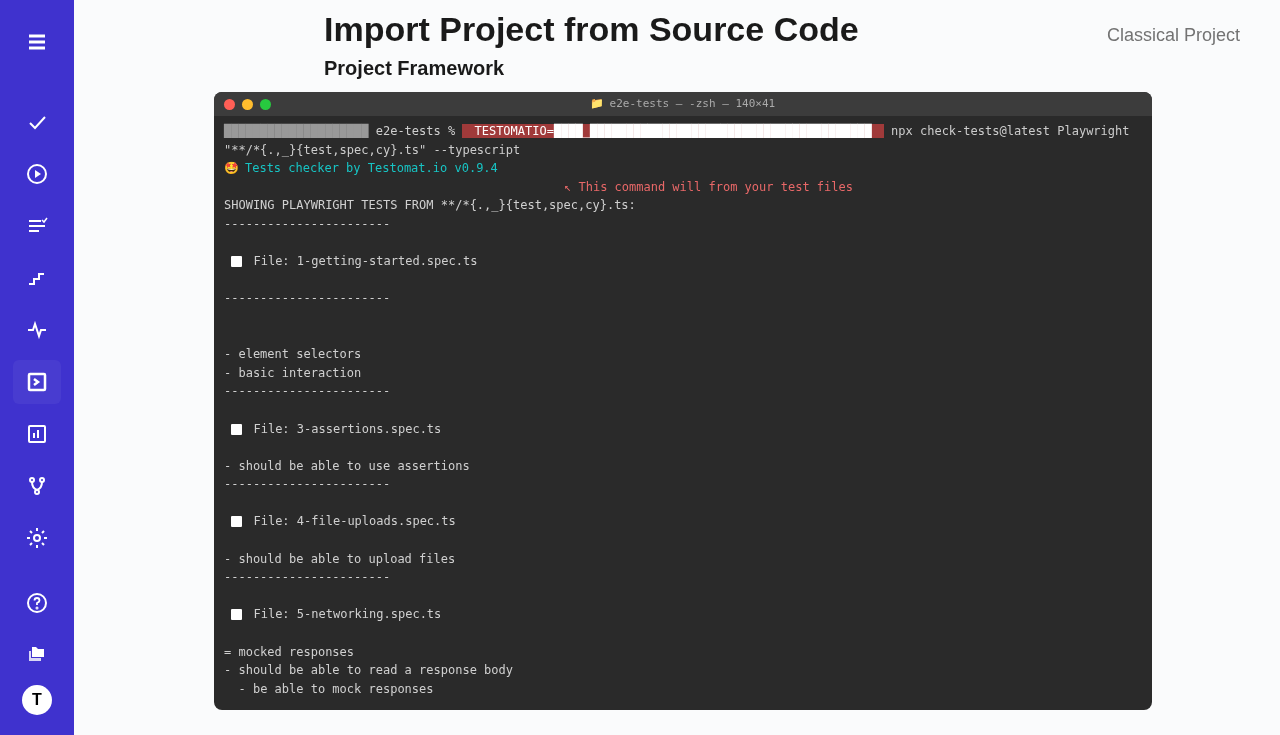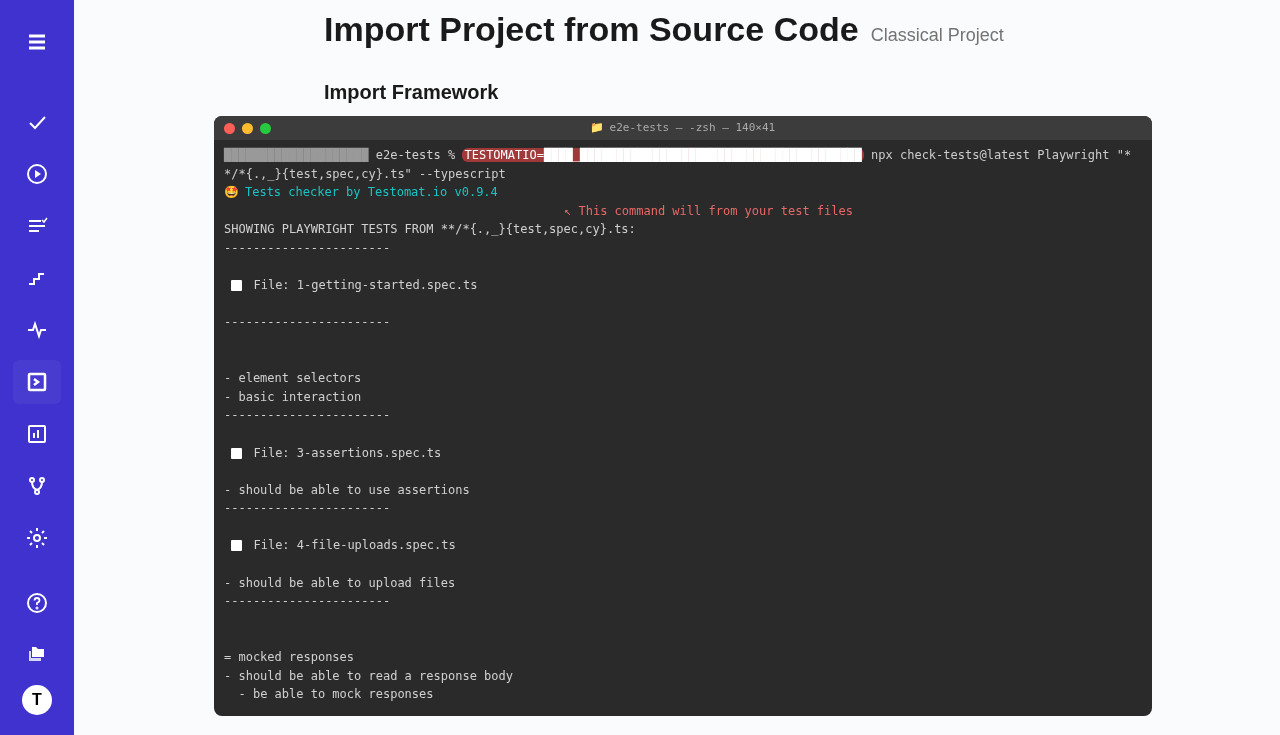--- a/index.html
+++ b/index.html
@@ -6,38 +6,38 @@
     body { font-family: -apple-system, BlinkMacSystemFont, 'Segoe UI', sans-serif; background: #fafbfc; }
     .app { display: flex; height: 100vh; }
     .sidebar { width: 74px; background: #3f32ce; display: flex; flex-direction: column; align-items: center; padding: 20px 0; gap: 8px; }
     .sidebar-item { width: 48px; height: 44px; display: flex; align-items: center; justify-content: center; cursor: pointer; border-radius: 6px; }
     .sidebar-item.active { background: rgba(255,255,255,0.05); }
     .sidebar-item svg { width: 24px; height: 24px; fill: none; stroke: #fff; stroke-width: 2; }
     .sidebar-icon-box svg { stroke: #fff; fill: none; stroke-width: 2.5; }
     .sidebar-spacer { flex: 1; }
     .sidebar-logo { width: 30px; height: 30px; background: #fff; border-radius: 50%; display: flex; align-items: center; justify-content: center; font-weight: bold; color: #000; font-size: 16px; }
     .main { flex: 1; padding: 10px 40px 30px 250px; overflow-y: auto; }
-    .header { display: flex; align-items: baseline; gap: 12px; margin-bottom: 32px; }
+    .header { display: flex; align-items: baseline; gap: 12px; margin-bottom: 8px; justify-content: space-between; }
     .title { font-size: 34px; font-weight: 700; color: #1a1a1a; }
     .subtitle { font-size: 18px; color: #737373; }
     .section-title { font-size: 20px; font-weight: 700; color: #1a1a1a; margin-bottom: 12px; }
     .terminal-container { margin-left: -110px; margin-right: 0; }
     .terminal { background: #2a2a2a; border-radius: 8px; overflow: hidden; font-family: 'Menlo', 'Monaco', monospace; font-size: 12px; line-height: 1.55; width: 938px; }
     .terminal-header { background: #3c3c3c; height: 24px; display: flex; align-items: center; padding: 0 10px; position: relative; }
     .dots { display: flex; gap: 7px; }
     .dot { width: 11px; height: 11px; border-radius: 50%; }
     .dot-red { background: #ff5f56; }
     .dot-yellow { background: #ffbd2e; }
     .dot-green { background: #27c93f; }
     .terminal-tab { position: absolute; left: 50%; transform: translateX(-50%); color: #aaa; font-size: 11px; display: flex; align-items: center; gap: 5px; }
     .folder-icon { color: #5aa9ff; }
     .terminal-body { padding: 6px 10px 12px; color: #d0d0d0; }
     .term-line { white-space: pre-wrap; word-break: break-all; }
     .prompt-path { color: #999; }
-    .prompt-seg { background: #a03a3a; color: #fff; padding: 0 2px; border-radius: 6px; }
+    .prompt-seg { background: #a03a3a; color: #fff; padding: 0 12px; }
     .cmd-tail { color: #ccc; }
     .emoji-line { display: flex; gap: 6px; align-items: center; }
     .tester-line { color: #17c4c4; }
     .comment-red { color: #e86868; }
     .file-icon { display: inline-block; width: 11px; height: 11px; background: #fff; margin-right: 4px; vertical-align: middle; border-radius: 1px; }
     .hamburger svg { stroke-width: 3; }
     .sep { color: #d0d0d0; }
   </style>
 </head>
 <body>
@@ -123,21 +123,21 @@
         </svg>
     </div>
     <div class="sidebar-logo">T</div>
   </div>
 
   <div class="main">
     <div class="header">
       <h1 class="title">Import Project from Source Code</h1>
       <span class="subtitle">Classical Project</span>
     </div>
-    <div class="section-title">Import Framework</div>
+    <div class="section-title">Project Framework</div>
 
     <div class="terminal-container">
       <div class="terminal">
         <div class="terminal-header">
           <div class="dots">
             <div class="dot dot-red"></div>
             <div class="dot dot-yellow"></div>
             <div class="dot dot-green"></div>
           </div>
           <div class="terminal-tab">
@@ -165,20 +165,21 @@
               <div class="term-line">&nbsp;<span class="file-icon"></span> File: 3-assertions.spec.ts</div>
               <div class="term-line">&nbsp;</div>
               <div class="term-line">- should be able to use assertions</div>
               <div class="term-line sep">-----------------------</div>
               <div class="term-line">&nbsp;</div>
               <div class="term-line">&nbsp;<span class="file-icon"></span> File: 4-file-uploads.spec.ts</div>
               <div class="term-line">&nbsp;</div>
               <div class="term-line">- should be able to upload files</div>
               <div class="term-line sep">-----------------------</div>
               <div class="term-line">&nbsp;</div>
+              <div class="term-line">&nbsp;<span class="file-icon"></span> File: 5-networking.spec.ts</div>
               <div class="term-line">&nbsp;</div>
               <div class="term-line">= mocked responses</div>
               <div class="term-line">- should be able to read a response body</div>
               <div class="term-line">  - be able to mock responses</div>
             </div>
 
         </div>
       </div>
     </div>
 

